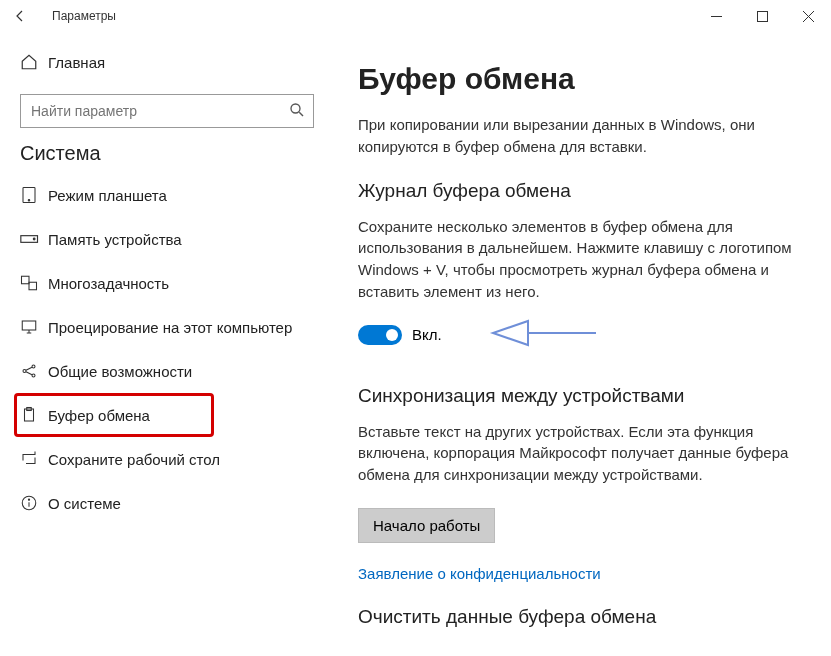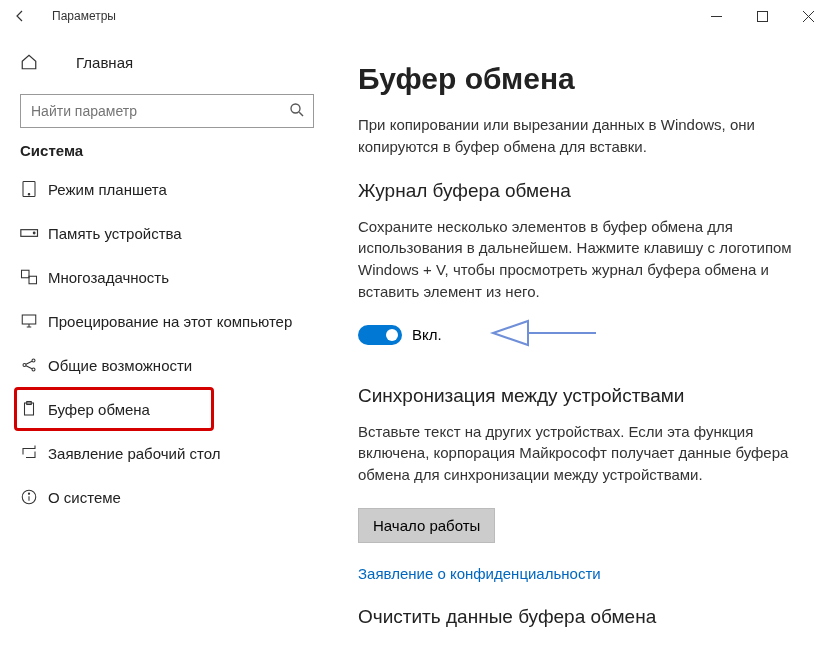--- a/index.html
+++ b/index.html
@@ -8,29 +8,29 @@
   .titlebar { height: 32px; display: flex; align-items: center; padding: 0 0 0 12px; }
   .titlebar .back { width: 28px; color: #333; font-size: 16px; cursor: pointer; }
   .titlebar .title { flex: 1; font-size: 12px; color: #333; padding-left: 12px; }
   .titlebar .controls { display: flex; }
   .titlebar .controls .ctl { width: 46px; height: 32px; display: flex; align-items: center; justify-content: center; color: #333; font-size: 11px; cursor: pointer; }
   .titlebar .controls .ctl svg { width: 11px; height: 11px; }
   
   .layout { display: flex; height: calc(100% - 32px); }
   
   .sidebar { width: 334px; padding: 10px 0 0 20px; }
-  .home { display: flex; align-items: center; height: 40px; cursor: pointer; gap: 28px; }
+  .home { display: flex; align-items: center; height: 40px; cursor: pointer; }
   .home .icon { width: 28px; display:flex; align-items:center; }
   .home .label { font-size: 15px; color: #222; }
   
   .search { margin: 12px 20px 14px 0; position: relative; }
   .search input { width: 100%; height: 34px; border: 1px solid #999; padding: 0 34px 0 10px; font-size: 14px; background: #fff; color: #555; }
   .search .sicon { position: absolute; right: 8px; top: 7px; color: #555; }
   
-  .group-title { font-weight: 700; font-size: 15px; margin: 4px 0 8px 0; color: #222; }
+  .group-title { font-weight: 400; font-size: 20px; margin: 4px 0 8px 0; color: #222; }
   
   .nav-item { display: flex; align-items: center; height: 44px; cursor: pointer; padding-right: 14px; }
   .nav-item .icon { width: 28px; display:flex; align-items:center; color: #333; }
   .nav-item .label { font-size: 15px; color: #222; }
   .nav-item.hl { border: 3px solid #d40000; border-radius: 4px; margin-left: -6px; padding-left: 3px; width: 200px; }
   
   .main { flex: 1; padding: 30px 30px 0 24px; overflow: hidden; position:relative; }
   .main h1 { font-size: 30px; font-weight: 600; color: #222; margin-bottom: 18px; }
   .main p { font-size: 15px; color: #333; line-height: 1.45; margin-bottom: 22px; }
   .main h2 { font-size: 19px; font-weight: 400; color: #222; margin-bottom: 14px; }
@@ -159,21 +159,21 @@
       <span class="label">Буфер обмена</span>
     </div>
     <div class="nav-item">
       <span class="icon">
           <svg width="18" height="18" viewBox="0 0 24 24" fill="none" stroke="#333" stroke-width="1.4">
             <path d="M4 14 L4 6 L18 6"></path>
             <path d="M8 18 L20 18 L20 10"></path>
             <path d="M14 6 L20 6 L20 2"></path>
           </svg>
         </span>
-      <span class="label">Заявление рабочий стол</span>
+      <span class="label">Сохраните рабочий стол</span>
     </div>
     <div class="nav-item">
       <span class="icon">
           <svg width="18" height="18" viewBox="0 0 24 24" fill="none" stroke="#333" stroke-width="1.4">
             <circle cx="12" cy="12" r="9"></circle>
             <line x1="12" y1="11" x2="12" y2="17"></line>
             <circle cx="12" cy="7.5" r="0.8" fill="#333"></circle>
           </svg>
         </span>
       <span class="label">О системе</span>

